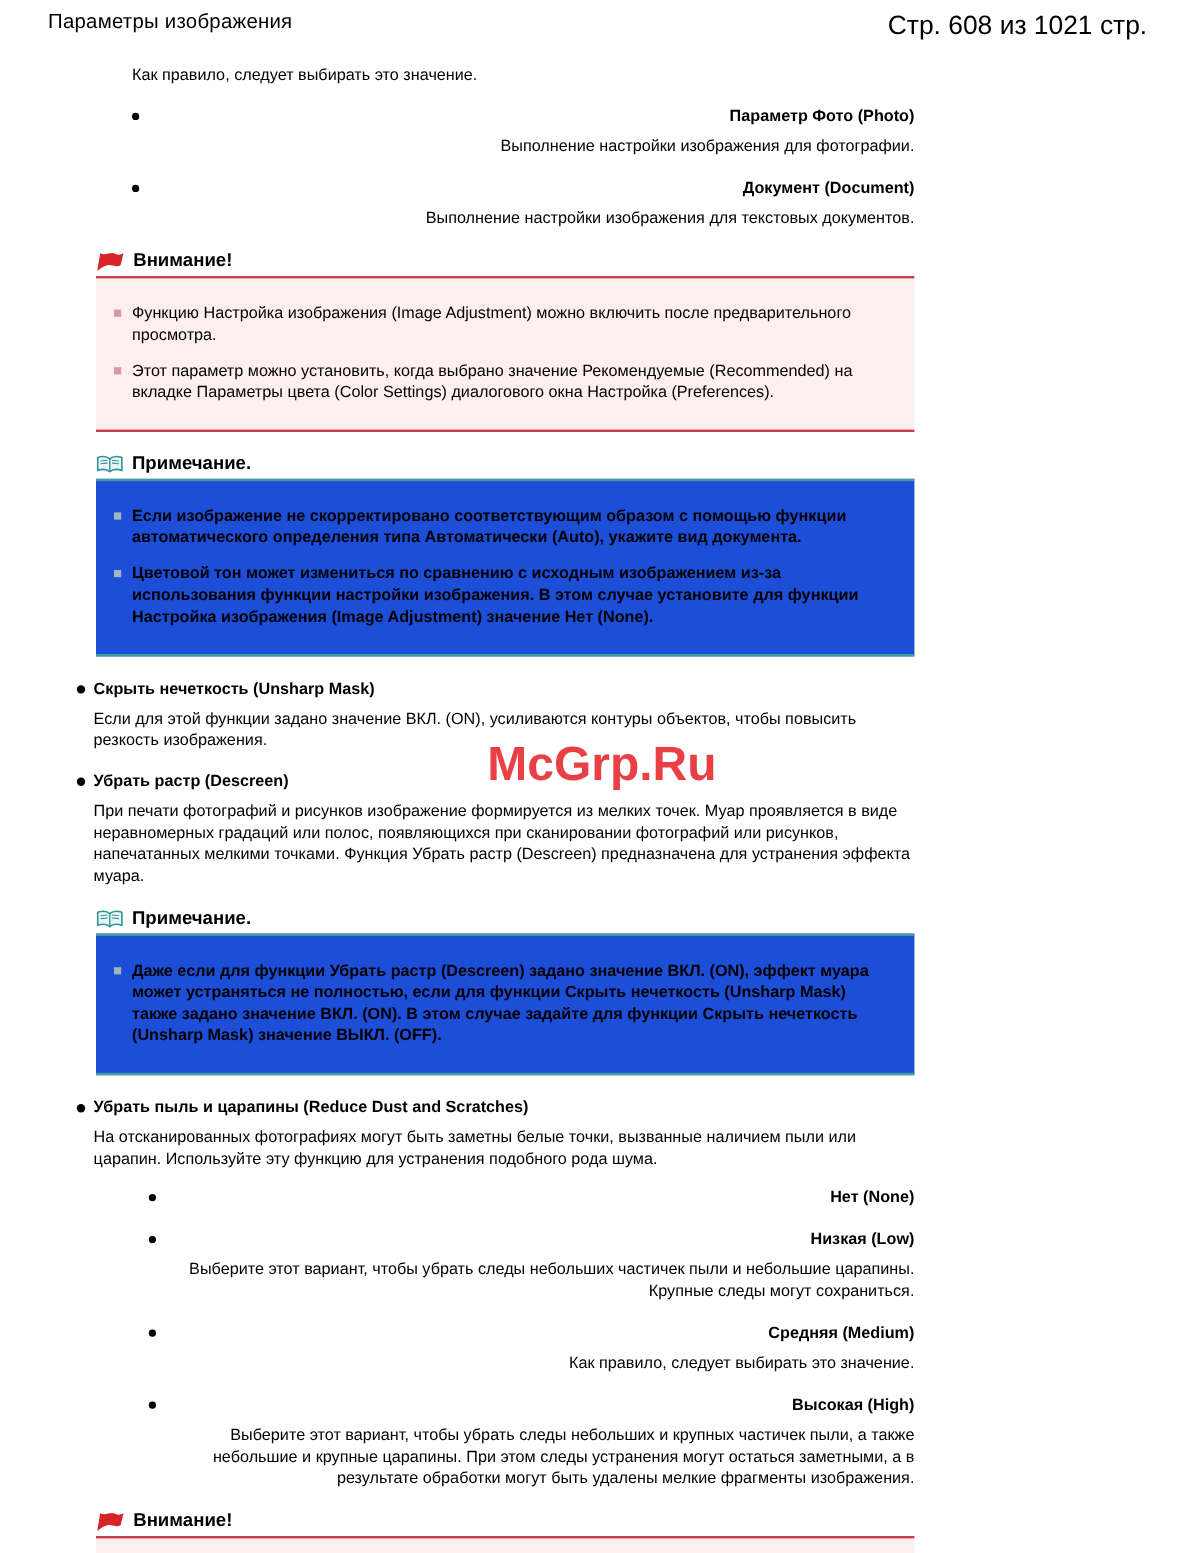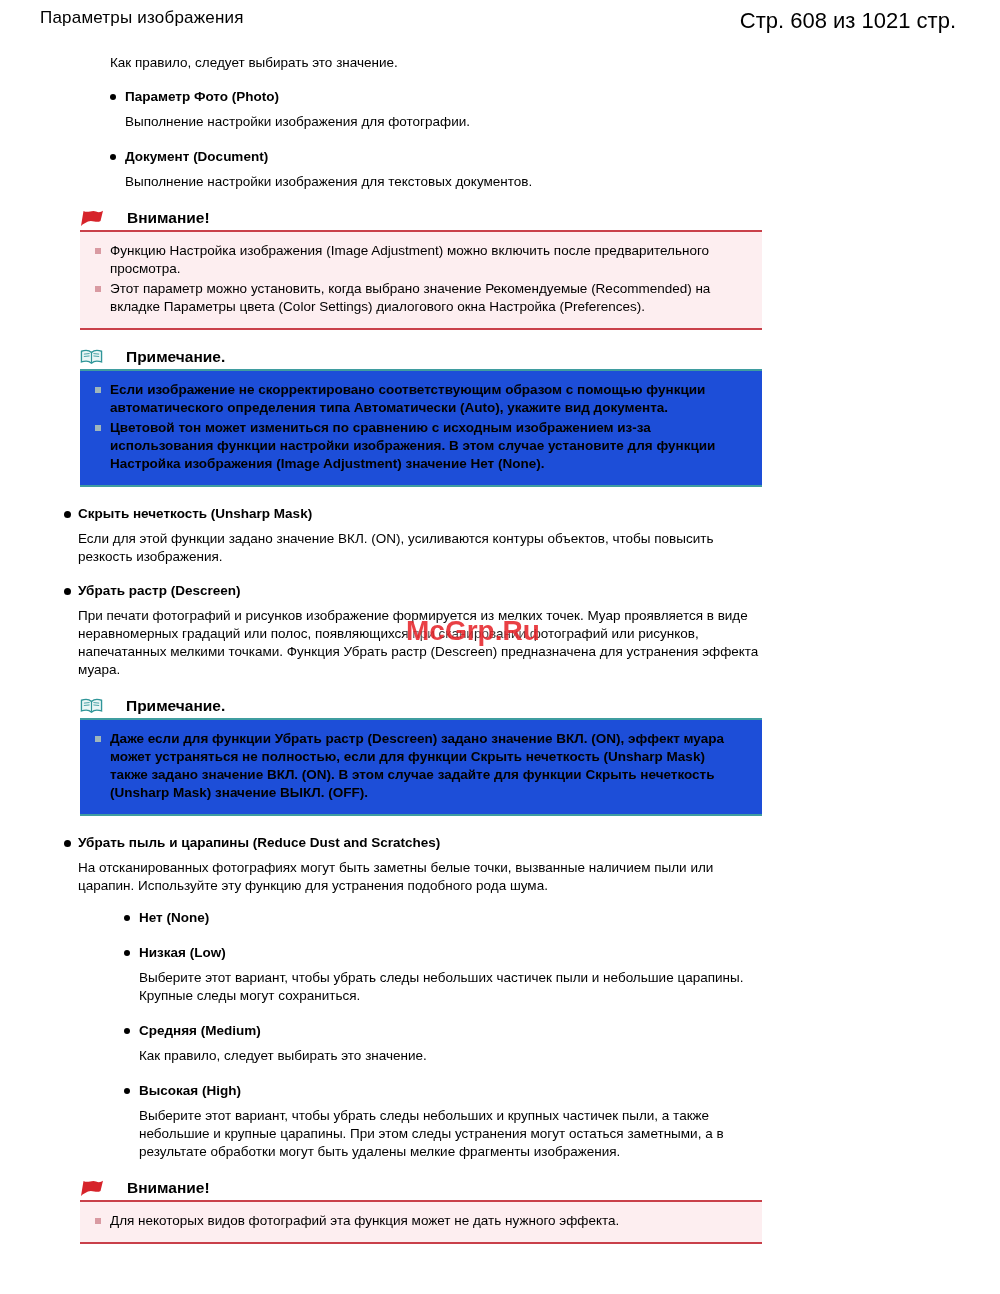--- a/index.html
+++ b/index.html
@@ -33,20 +33,21 @@
     font-size:13.5px;
     line-height:18px;
   }
   .intro { margin:0 0 16px 46px; }
 
   
   .sub-item {
     position:relative;
     margin:0 0 17px 46px;
     padding-left:15px;
+    text-align:right;
   }
   .top-item {
     position:relative;
     margin:15px 0 16px 0;
     padding-left:14px;
   }
   .sub-item::before, .top-item::before {
     content:"";
     position:absolute;
     left:0; top:6px;
@@ -58,34 +59,34 @@
   .label { font-weight:bold; margin-bottom:7px; }
   .desc  { margin:0; }
 
   .sub-group { margin-top:14px; }
 
   
   .notice { margin:18px 0 18px 16px; }
   .notice-title {
     display:flex;
     align-items:center;
-    gap:23px;
+    gap:7px;
     font-size:15.5px;
     font-weight:bold;
     margin-bottom:3px;
   }
   .notice-title .icon { display:inline-flex; }
   .notice-body {
     list-style:none;
     padding:8px 20px 10px 14px;
   }
   .notice-body li {
     position:relative;
     padding-left:16px;
-    margin:2px 0;
+    margin:12px 0;
   }
   .notice-body li::before {
     content:"";
     position:absolute;
     left:1px; top:6px;
     width:6px; height:6px;
   }
   .attention .notice-body {
     background:#fdeef0;
     border-top:2px solid #c9404a;
@@ -98,21 +99,21 @@
     border-bottom:2px solid #3f9da0;
     font-weight:bold;
   }
   .note .notice-body li::before { background:#9fb6bb; }
 
   
   .watermark {
     position:absolute;
     left:406px;
     top:615px;
-    font-size:28px;
+    font-size:40px;
     font-weight:bold;
     color:rgba(228,22,28,0.82);
     text-shadow:0 0 5px rgba(255,255,255,.75);
     pointer-events:none;
     white-space:nowrap;
   }
 </style>
 </head>
 <body>
 

